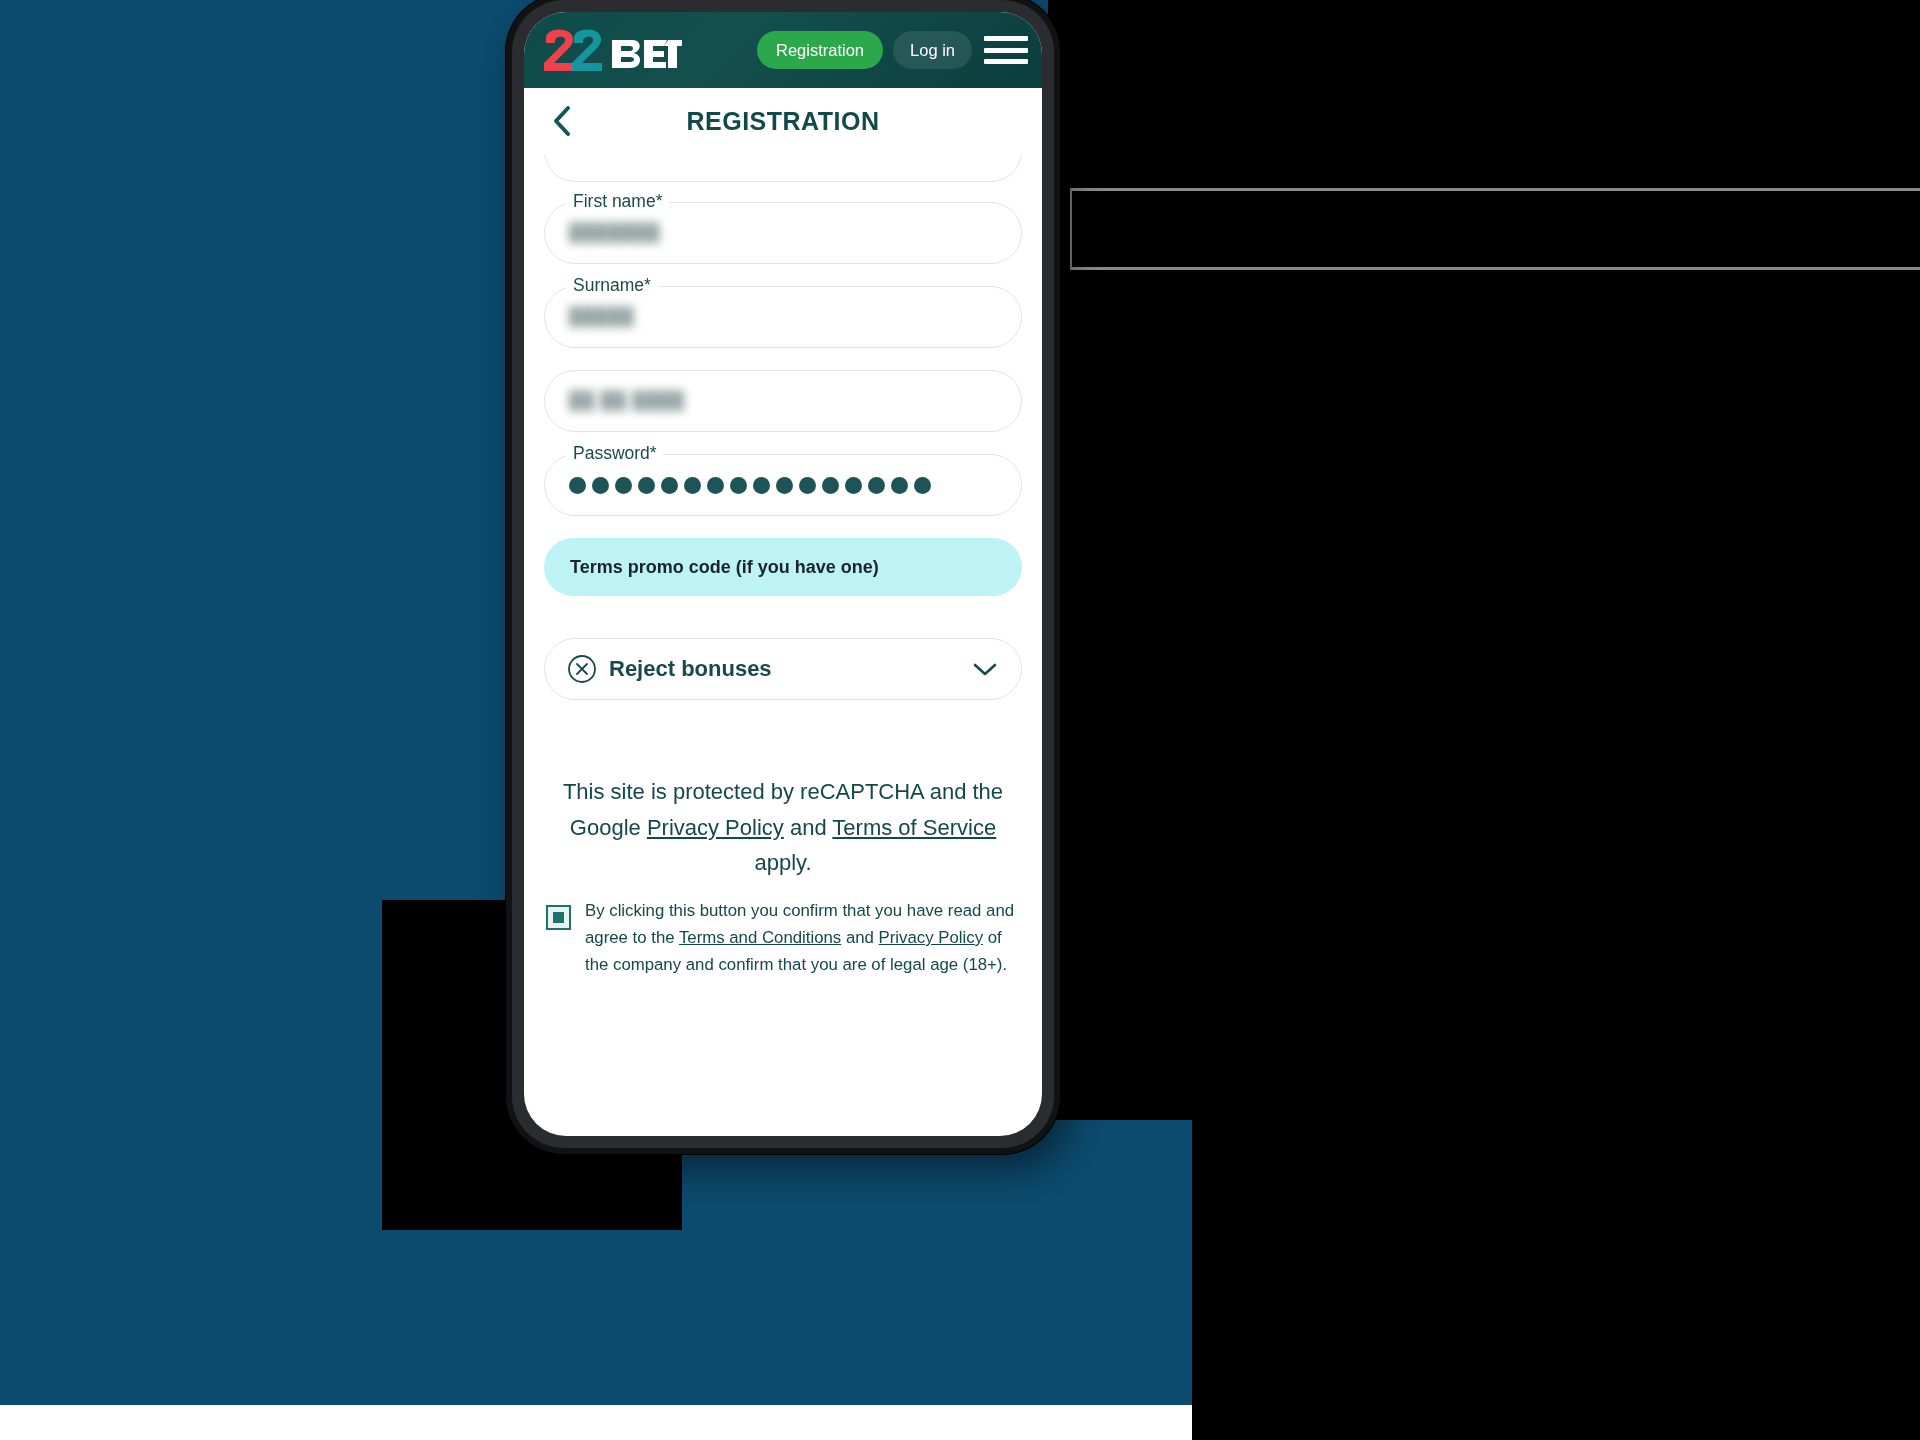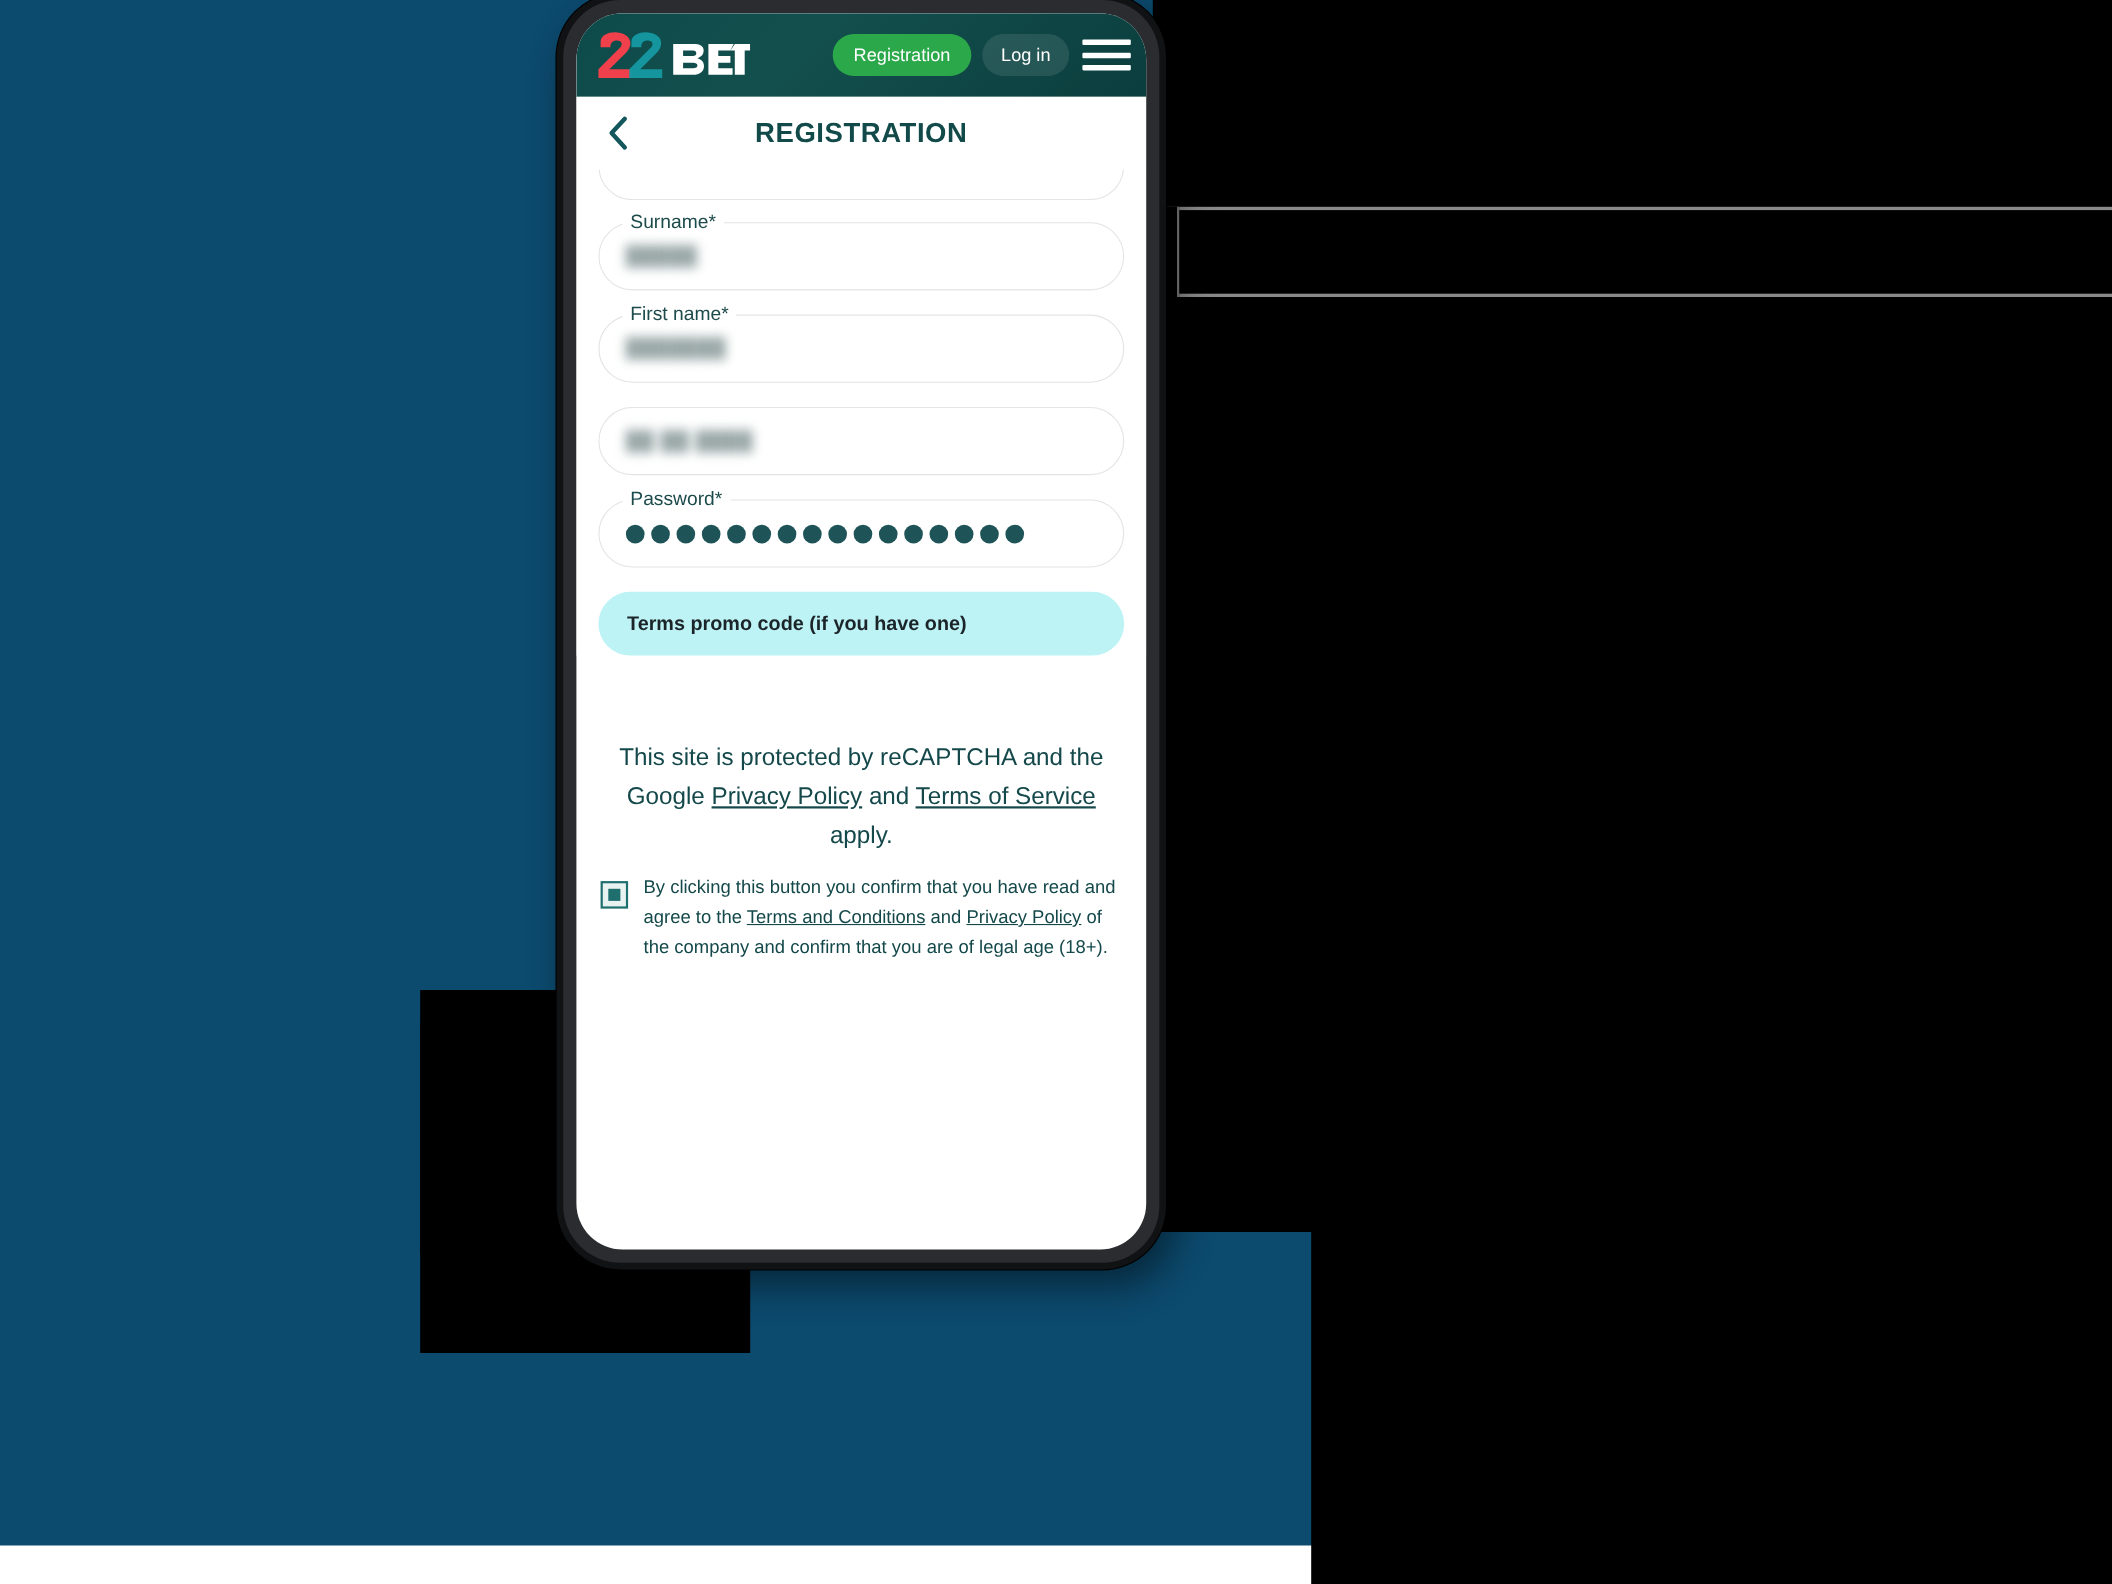--- a/index.html
+++ b/index.html
@@ -295,30 +295,30 @@
 
       <div class="form-area">
 
         <div class="field-cropped">
           <div class="field-box">
             <span class="field-value blurred"></span>
           </div>
         </div>
 
         <div class="field">
+          <div class="field-label"><span>First name</span><span class="req">*</span></div>
+          <div class="field-box">
+            <span class="field-value blurred">███████</span>
+          </div>
+        </div>
+
+        <div class="field">
           <div class="field-label"><span>Surname</span><span class="req">*</span></div>
           <div class="field-box">
             <span class="field-value blurred">█████</span>
-          </div>
-        </div>
-
-        <div class="field">
-          <div class="field-label"><span>First name</span><span class="req">*</span></div>
-          <div class="field-box">
-            <span class="field-value blurred">███████</span>
           </div>
         </div>
 
         <div class="field">
           <div class="field-box">
             <span class="field-value blurred">██ ██ ████</span>
           </div>
         </div>
 
         <div class="field">
@@ -342,20 +342,30 @@
                 <i></i>
                 <i></i>
               </span>
           </div>
         </div>
 
         <div class="promo-pill">
           <span>Terms promo code (if you have one)</span>
         </div>
 
+        <div class="bonus-select">
+          <svg width="30" height="30" viewBox="0 0 30 30">
+            <circle cx="15" cy="15" r="13" fill="none" stroke="#19494c" stroke-width="1.8"></circle>
+            <path d="M10 10 L20 20 M20 10 L10 20" stroke="#19494c" stroke-width="1.8" stroke-linecap="round"></path>
+          </svg>
+          <span class="bonus-label">Reject bonuses</span>
+          <svg width="28" height="18" viewBox="0 0 28 18">
+            <path d="M4 5 L14 14 L24 5" fill="none" stroke="#19494c" stroke-width="2.6" stroke-linecap="round" stroke-linejoin="round"></path>
+          </svg>
+        </div>
       </div>
 
       <div class="legal">
         <div class="recaptcha-text">
           <span>This site is protected by reCAPTCHA and the Google </span><a href="#">Privacy Policy</a><span> and </span><a href="#">Terms of Service</a><span> apply.</span>
         </div>
 
         <div class="terms-row">
           <div class="tcheck">
             <i></i>

